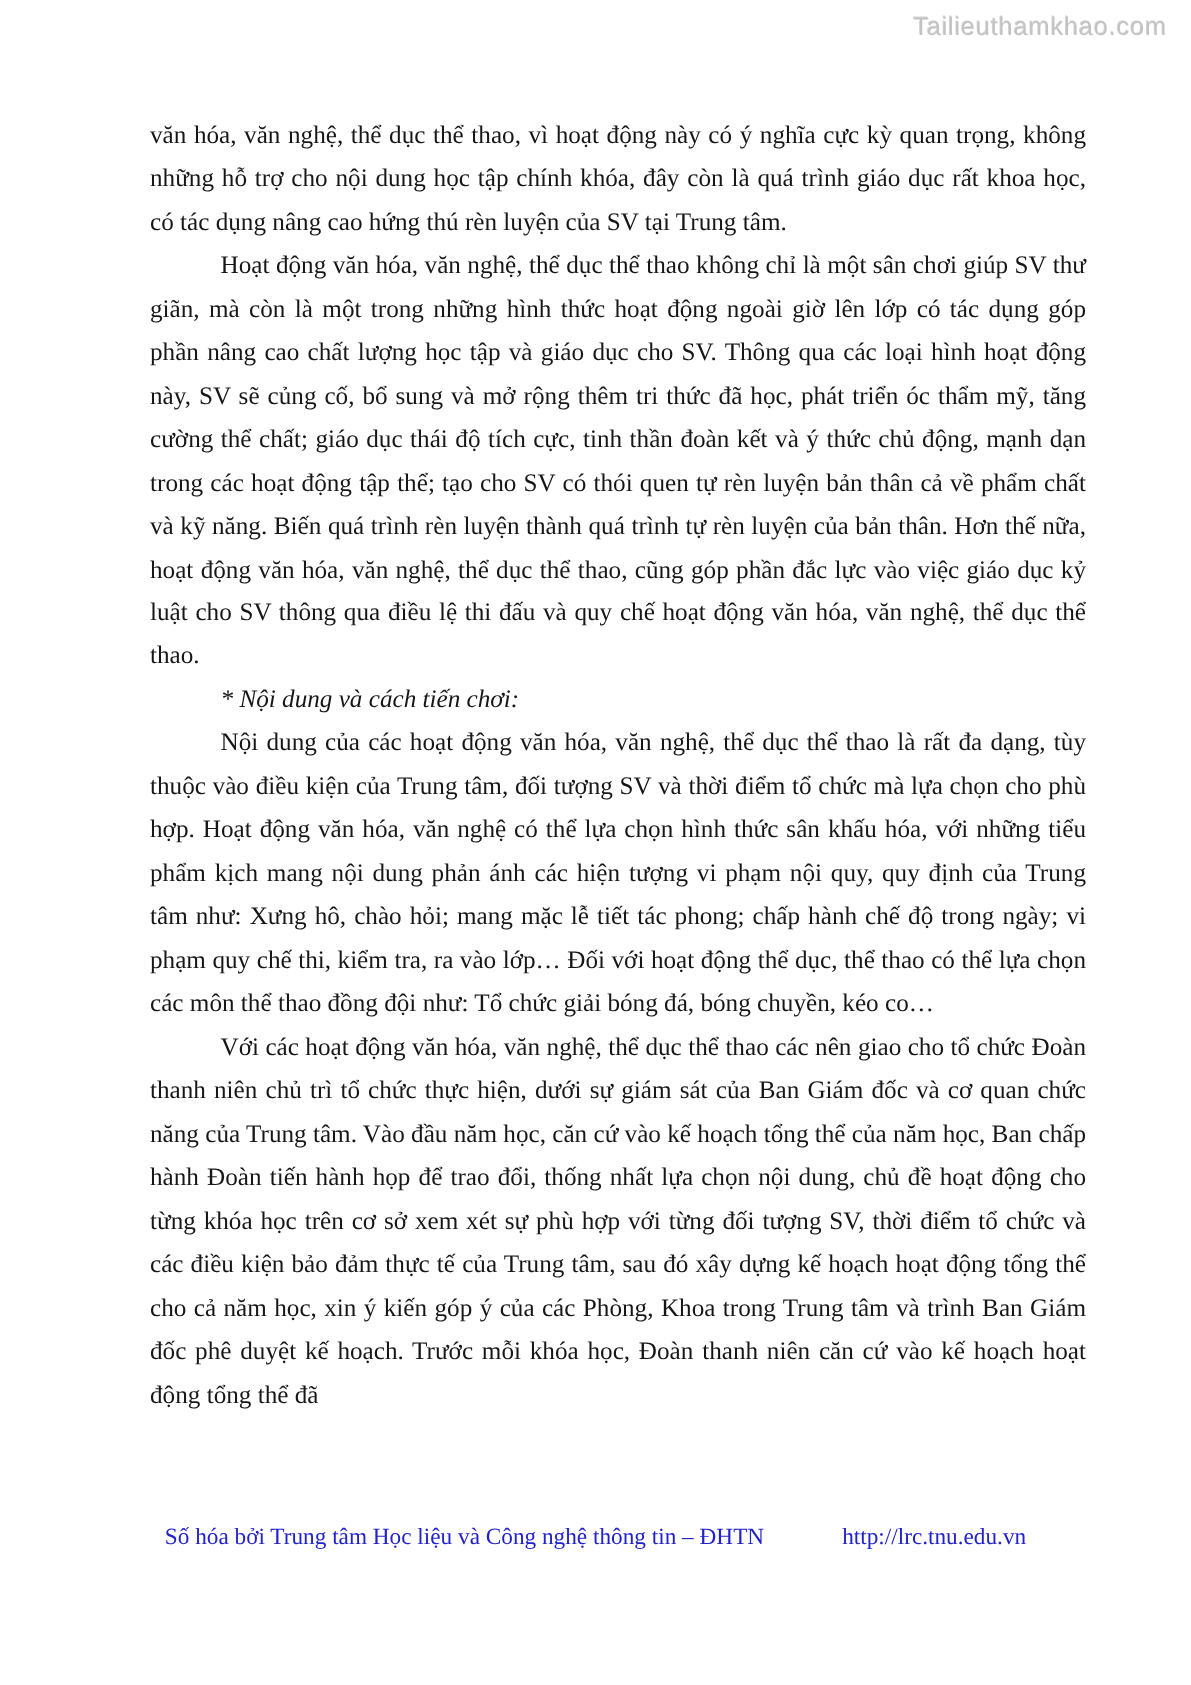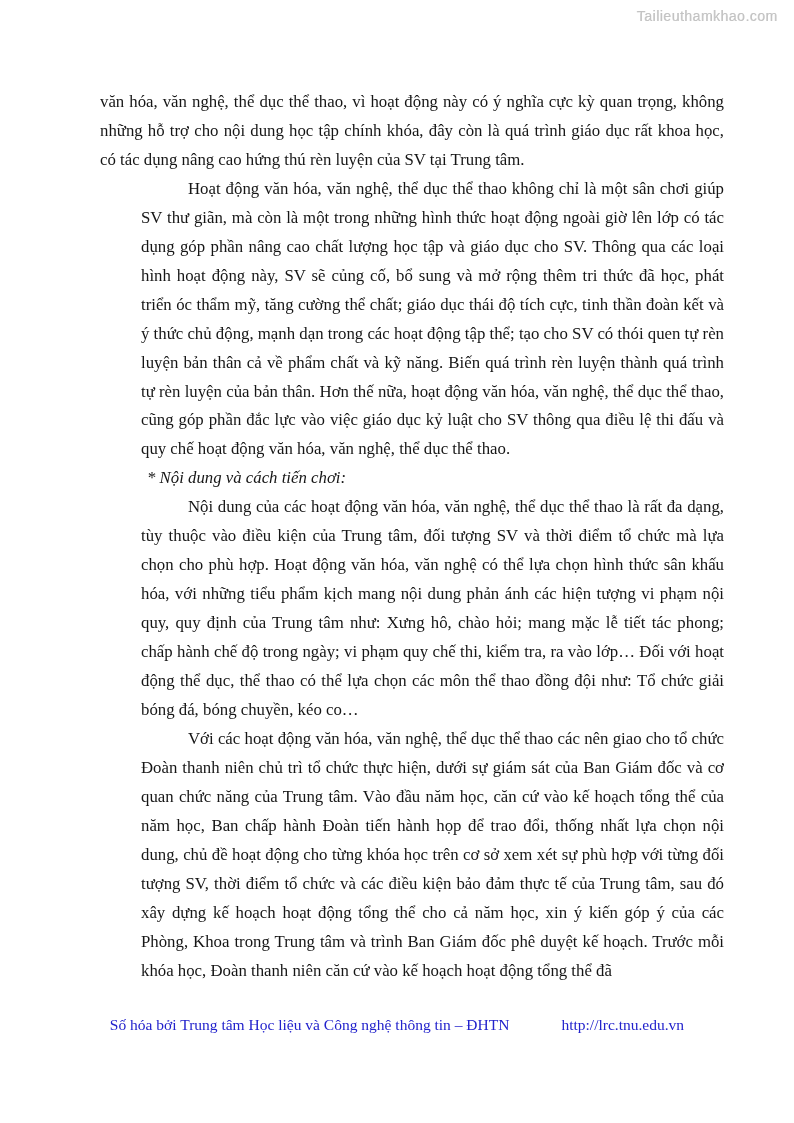--- a/index.html
+++ b/index.html
@@ -13,43 +13,42 @@
     height: 1123px;
     background: #ffffff;
     overflow: hidden;
     font-family: "Liberation Serif", serif;
   }
   .watermark {
     position: absolute;
     top: 8px;
     right: 16px;
     font-family: "Liberation Sans", sans-serif;
-    font-size: 14px;
+    font-size: 17px;
     color: #c3c3c3;
     text-shadow: 1px 1px 0 #ffffff, -0.5px -0.5px 0 #d8d8d8;
     letter-spacing: 0.5px;
   }
   .content {
     position: absolute;
     left: 100px;
-    top: 88px;
+    top: 76px;
     width: 624px;
     font-family: "Liberation Serif", serif;
     font-size: 16.8px;
     line-height: 28.95px;
     color: #161616;
     text-align: justify;
   }
   .content p {
     margin: 0;
     padding: 0;
   }
   .content p.indent {
     text-indent: 47px;
-    margin-left: 41px;
   }
   .content p.heading-italic {
     text-indent: 47px;
     font-style: italic;
   }
   .footer {
     position: absolute;
     left: 0;
     top: 1016px;
     width: 794px;

